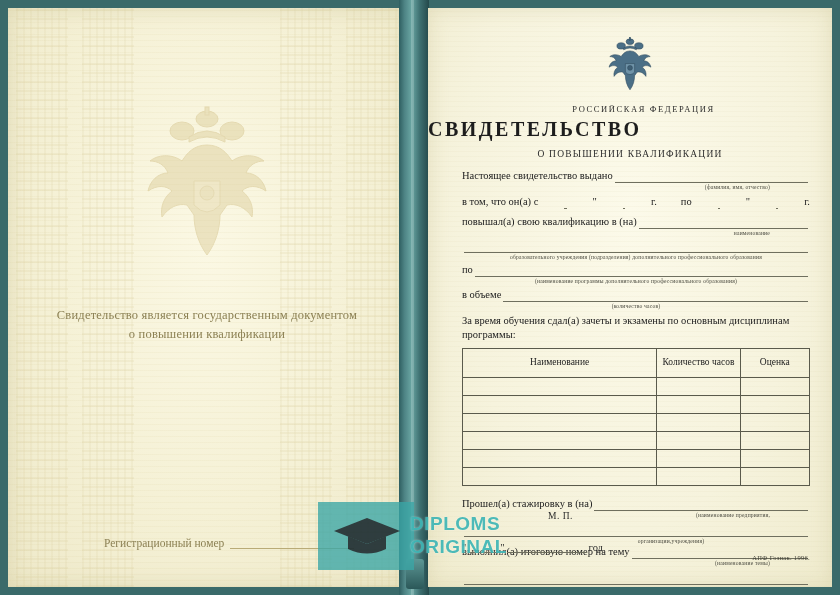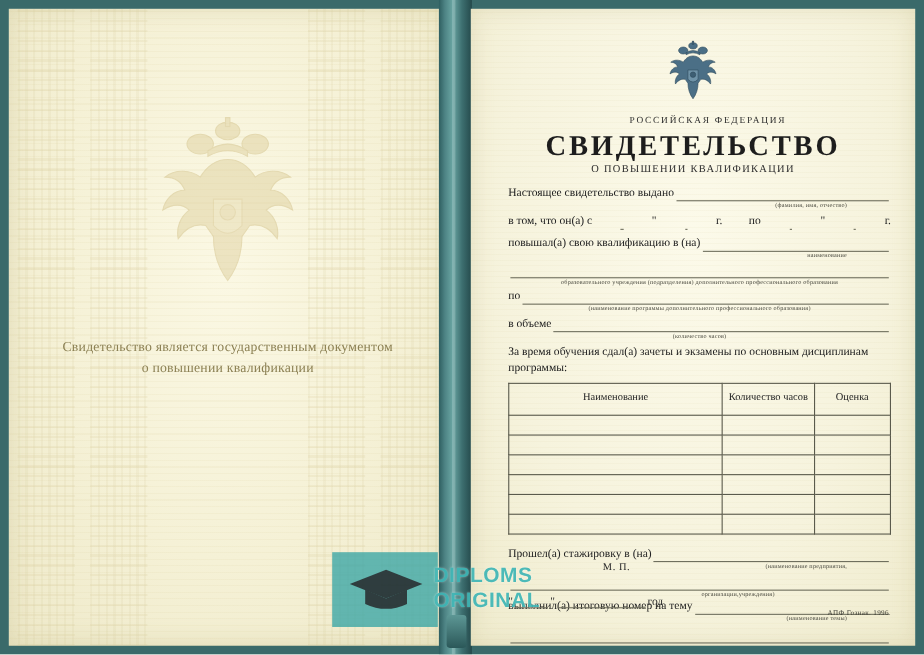--- a/index.html
+++ b/index.html
@@ -156,22 +156,22 @@
     text-align: center;
     font-size: 8.5px;
     letter-spacing: 1.6px;
     color: #2d2d2d;
     padding-left: 27px;
   }
   .r-title {
     position: absolute;
     left: 0; right: 0;
     top: 110px;
-    text-align: center;
-    font-size: 26px;
+    text-align: left;
+    font-size: 20px;
     letter-spacing: 2.5px;
     font-weight: bold;
     color: #1d1d1d;
   }
   .r-subtitle {
     position: absolute;
     left: 0; right: 0;
     top: 141px;
     text-align: center;
     font-size: 9.5px;
@@ -254,21 +254,21 @@
     right: 22px;
     bottom: 26px;
     font-size: 6.5px;
     color: #3c3c34;
     letter-spacing: .3px;
   }
 
   
   .watermark {
     position: absolute;
-    left: 302px;
+    left: 318px;
     top: 502px;
     width: 215px;
     height: 68px;
     opacity: .92;
     pointer-events: none;
     padding-left: 22px;
   }
   .wm-box {
     position: absolute;
     left: 0; top: 0;
@@ -334,20 +334,24 @@
         <path d="M62 78 L88 78 L88 102 Q75 116 62 102 Z" fill="#e0d3a4"></path>
         <circle cx="75" cy="90" r="7" fill="#d8c892"></circle>
       </g>
     </svg>
 
     <div class="left-text">
       <div>Свидетельство является государственным документом</div>
       <div>о повышении квалификации</div>
     </div>
 
+    <div class="reg-number">
+      <span>Регистрационный номер</span>
+      <span class="line"></span>
+    </div>
   </div>
 
   <div class="spine"></div>
   <div class="spine-nub"></div>
 
   <div class="right-page">
     <div class="texture"></div>
 
     <svg class="r-crest" viewBox="0 0 150 175">
       <g fill="#4b6f86" stroke="#2f4a5c" stroke-width="1.5">

